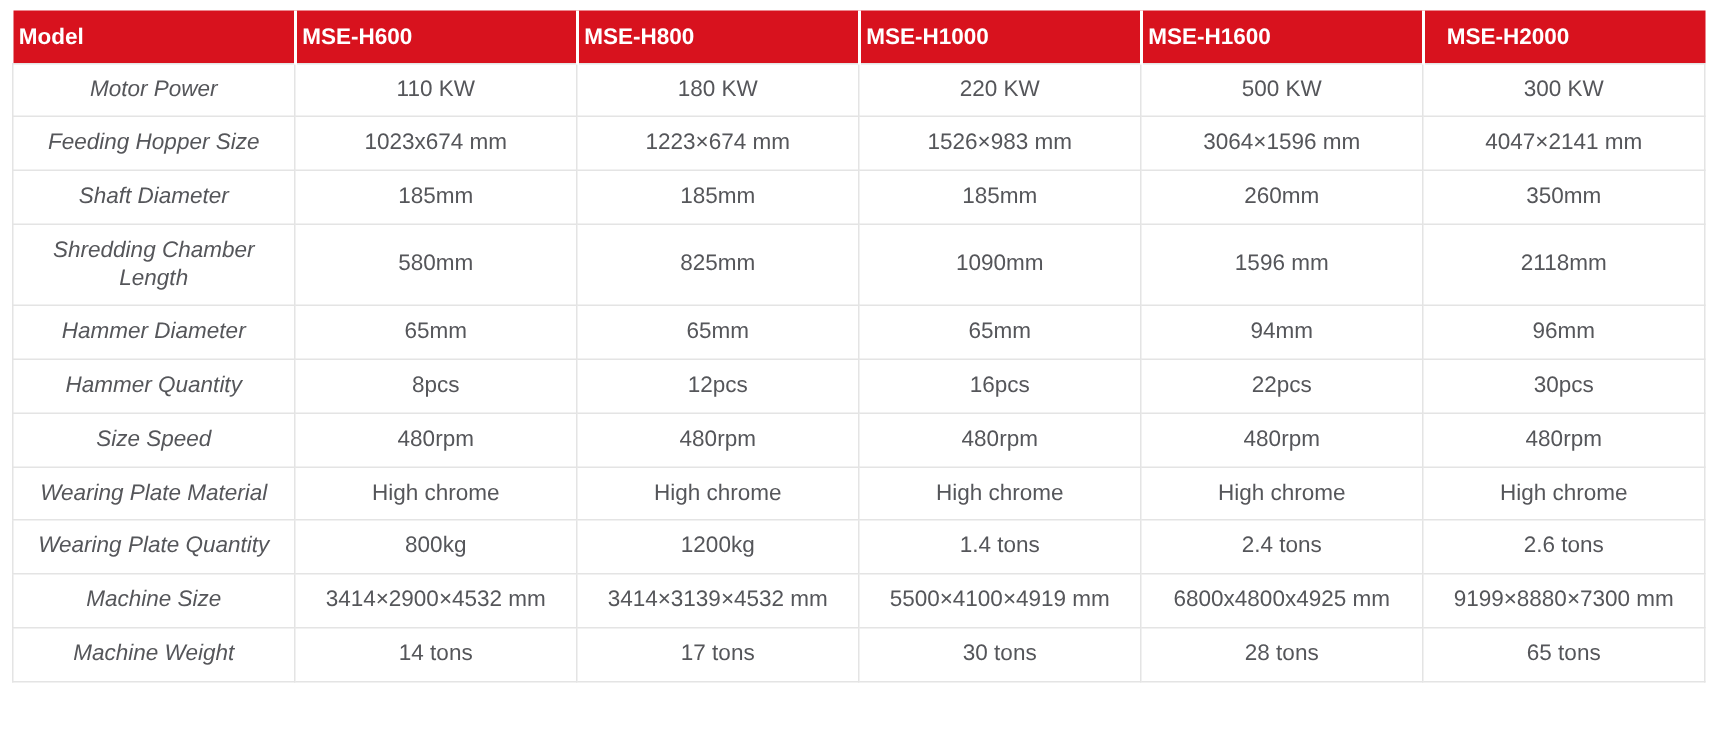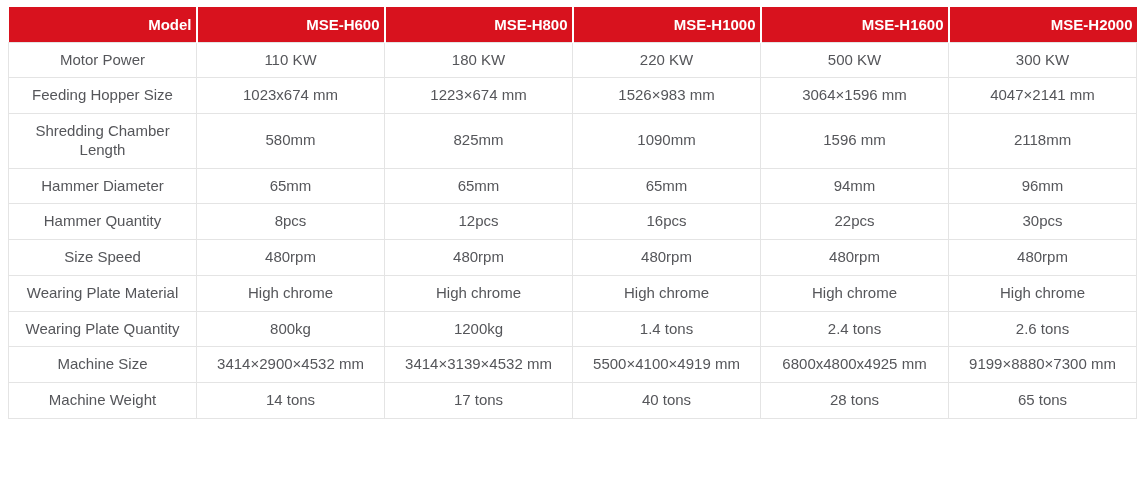--- a/index.html
+++ b/index.html
@@ -19,41 +19,42 @@
     border-collapse: collapse;
     table-layout: fixed;
     width: 1128px;
   }
   table.spec-table col { width: 188px; }
   table.spec-table th {
     background: #d8121e;
     color: #ffffff;
     font-size: 15px;
     font-weight: bold;
-    text-align: right;
+    text-align: left;
     padding: 8px 4px;
     border-left: 2px solid #ffffff;
     border-right: 2px solid #ffffff;
     height: 17px;
     box-sizing: content-box;
   }
   table.spec-table th:first-child { border-left: none; }
   table.spec-table th:last-child { border-right: none; padding-left: 15px; }
   table.spec-table td {
     border: 1px solid #e4e4e4;
     background: #ffffff;
     color: #55565a;
     font-size: 15px;
     text-align: center;
     vertical-align: middle;
     padding: 8px 6px;
     line-height: 1.25;
   }
   td.row-label {
     white-space: pre-line; 
+    font-style: italic;
   }
   tr { height: 35px; }
 </style>
 </head>
 <body>
 
 <div class="page">
   <table class="spec-table">
     <colgroup>
       <col>
@@ -82,20 +83,28 @@
         <td>500 KW</td>
         <td>300 KW</td>
       </tr>
       <tr>
         <td class="row-label">Feeding Hopper Size</td>
         <td>1023x674 mm</td>
         <td>1223×674 mm</td>
         <td>1526×983 mm</td>
         <td>3064×1596 mm</td>
         <td>4047×2141 mm</td>
+      </tr>
+      <tr>
+        <td class="row-label">Shaft Diameter</td>
+        <td>185mm</td>
+        <td>185mm</td>
+        <td>185mm</td>
+        <td>260mm</td>
+        <td>350mm</td>
       </tr>
       <tr>
         <td class="row-label">Shredding Chamber
 Length</td>
         <td>580mm</td>
         <td>825mm</td>
         <td>1090mm</td>
         <td>1596 mm</td>
         <td>2118mm</td>
       </tr>
@@ -144,19 +153,19 @@
         <td>3414×2900×4532 mm</td>
         <td>3414×3139×4532 mm</td>
         <td>5500×4100×4919 mm</td>
         <td>6800x4800x4925 mm</td>
         <td>9199×8880×7300 mm</td>
       </tr>
       <tr>
         <td class="row-label">Machine Weight</td>
         <td>14 tons</td>
         <td>17 tons</td>
-        <td>40 tons</td>
+        <td>30 tons</td>
         <td>28 tons</td>
         <td>65 tons</td>
       </tr>
     </tbody>
   </table>
 </div>
 
 </body></html>

